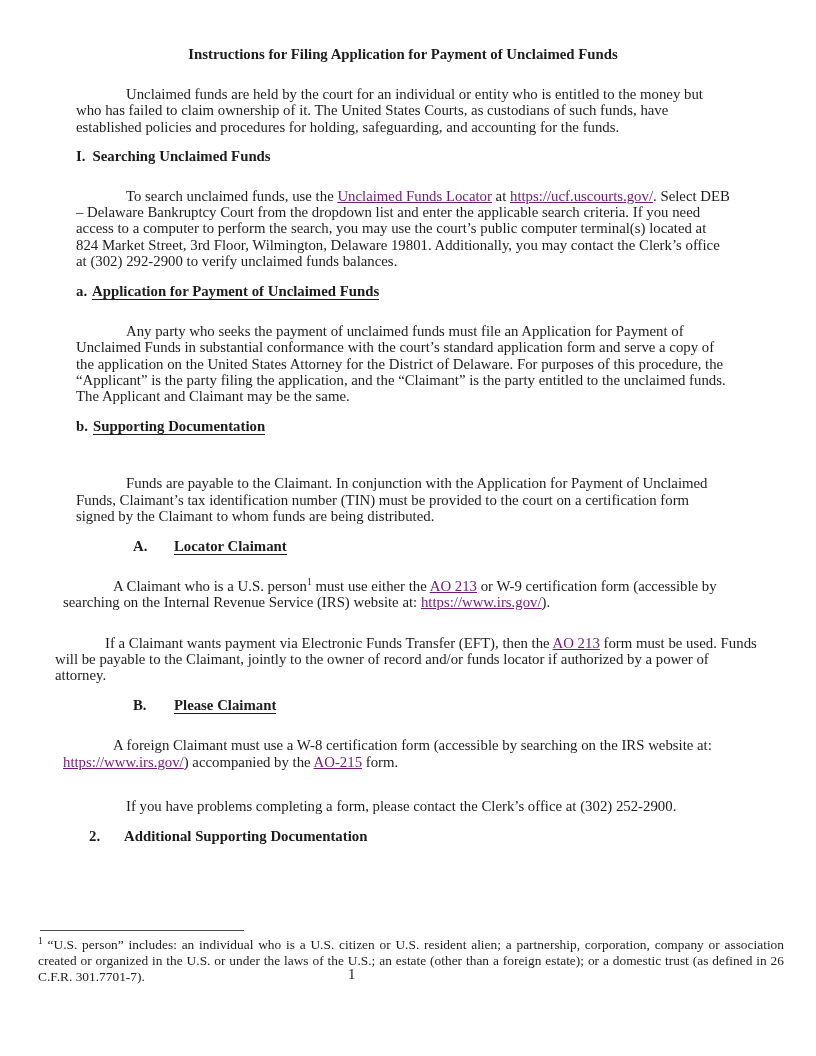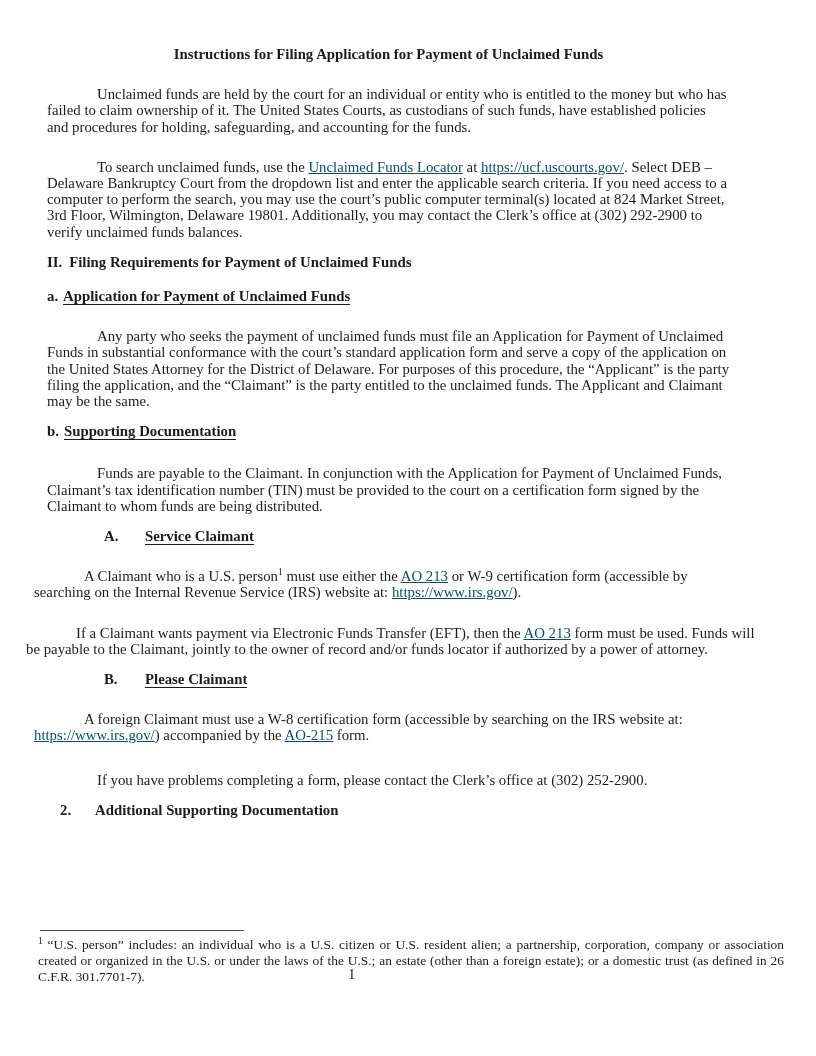--- a/index.html
+++ b/index.html
@@ -6,81 +6,81 @@
   html, body { background:#ffffff; }
   body { width:816px; }
   .page {
     position:relative;
     width:816px; height:1056px;
     background:#ffffff;
     color:#1c1c1c;
     font-family:"Liberation Serif","DejaVu Serif",serif;
     font-size:14.8px;
     line-height:16.2px;
-    padding:46px 86px 0 47px;
+    padding:46px 86px 0 76px;
     overflow:hidden;
   }
   .doc-title { font-weight:bold; text-align:center; }
   p.body { text-indent:50px;margin-top:24px; }
   .h-roman { font-weight:bold; }
   .h-roman .hnum { margin-right:7px; }
   .h-alpha { font-weight:bold; }
   .h-alpha .hnum { margin-right:5px; }
   .h-alpha .htext { border-bottom:1.6px solid #1c1c1c; padding-bottom:0px; }
   .h-num { font-weight:bold; margin-left:13px; }
   .h-num .hnum { display:inline-block; width:35px; }
   .h-letter { font-weight:bold; margin-left:57px; }
   .h-letter .hnum { display:inline-block; width:41px; }
   .h-letter .htext { border-bottom:1.6px solid #1c1c1c; }
   .p-outdent { margin-left:-13px; text-indent:61px; }
   .p-wide { margin-left:-21px; margin-right:-27px; text-indent:0; }
-  a.link { color:#0c4a6e; text-decoration:underline; cursor:pointer; }
+  a.link { color:#701a75; text-decoration:underline; cursor:pointer; }
   sup.fnref { font-size:9.5px; vertical-align:super; line-height:0; }
   .mb13{margin-bottom:13px}.mb14{margin-bottom:14px}.mb15{margin-bottom:15px}
   .mb16{margin-bottom:16px}.mb17{margin-bottom:17px}.mb18{margin-bottom:18px}
   .mb19{margin-bottom:19px}.mb22{margin-bottom:22px}.mb24{margin-bottom:24px}
-  .mb26{margin-bottom:26px}.mb28{margin-bottom:28px}
+  .mb26{margin-bottom:41px}.mb28{margin-bottom:28px}
   .footnote {
     position:absolute; left:38px; right:32px; top:930px;
     font-size:13.4px; line-height:16px; text-align:justify;
   }
   .footnote-rule { width:204px; border-top:1.6px solid #4a4a4a; margin-left:2px; margin-bottom:6px; }
   .page-num { position:absolute; left:348px; top:966px; font-size:14.8px; }
 </style>
 </head>
 <body>
 
 <div class="page">
 
   <div class="doc-title mb22">Instructions for Filing Application for Payment of Unclaimed Funds</div>
 
   <p class="body mb13">Unclaimed funds are held by the court for an individual or entity who is entitled to the money but who has failed to claim ownership of it. The United States Courts, as custodians of such funds, have established policies and procedures for holding, safeguarding, and accounting for the funds.</p>
 
+  <div class="h-roman mb16">
+    <span class="hnum">I.</span><span class="htext">Searching Unclaimed Funds</span>
+  </div>
 
   <p class="body mb14"><span>To search unclaimed funds, use the </span><a class="link">Unclaimed Funds Locator</a><span> at </span><a class="link">https://ucf.uscourts.gov/</a><span>. Select DEB – Delaware Bankruptcy Court from the dropdown list and enter the applicable search criteria. If you need access to a computer to perform the search, you may use the court’s public computer terminal(s) located at 824 Market Street, 3rd Floor, Wilmington, Delaware 19801.  Additionally, you may contact the Clerk’s office at (302) 292-2900 to verify unclaimed funds balances.</span></p>
 
-  <div class="h-roman mb18">
-    <span class="hnum">II.</span><span class="htext">Filing Requirements for Payment of Unclaimed Funds</span>
-  </div>
 
   <div class="h-alpha mb24">
     <span class="hnum">a.</span><span class="htext">Application for Payment of Unclaimed Funds</span>
   </div>
 
   <p class="body mb14">Any party who seeks the payment of unclaimed funds must file an Application for Payment of Unclaimed Funds in substantial conformance with the court’s standard application form and serve a copy of the application on the United States Attorney for the District of Delaware.  For purposes of this procedure, the “Applicant” is the party filing the application, and the “Claimant” is the party entitled to the unclaimed funds. The Applicant and Claimant may be the same.</p>
 
   <div class="h-alpha mb26">
     <span class="hnum">b.</span><span class="htext">Supporting Documentation</span>
   </div>
 
 
   <p class="body mb14">Funds are payable to the Claimant. In conjunction with the Application for Payment of Unclaimed Funds, Claimant’s tax identification number (TIN) must be provided to the court on a certification form signed by the Claimant to whom funds are being distributed.</p>
 
   <div class="h-letter mb19">
-    <span class="hnum">A.</span><span class="htext">Service Claimant</span>
+    <span class="hnum">A.</span><span class="htext">Locator Claimant</span>
   </div>
 
   <p class="body p-outdent mb15"><span>A Claimant who is a U.S. person</span><sup class="fnref">1</sup><span> must use either the </span><a class="link">AO 213</a><span> or W-9 certification form (accessible by searching on the Internal Revenue Service (IRS) website at: </span><a class="link">https://www.irs.gov/</a><span>).</span></p>
 
   <p class="body p-wide mb14"><span>If a Claimant wants payment via Electronic Funds Transfer (EFT), then the </span><a class="link">AO 213</a><span> form must be used. Funds will be payable to the Claimant, jointly to the owner of record and/or funds locator if authorized by a power of attorney.</span></p>
 
   <div class="h-letter mb24">
     <span class="hnum">B.</span><span class="htext">Please Claimant</span>
   </div>
 

